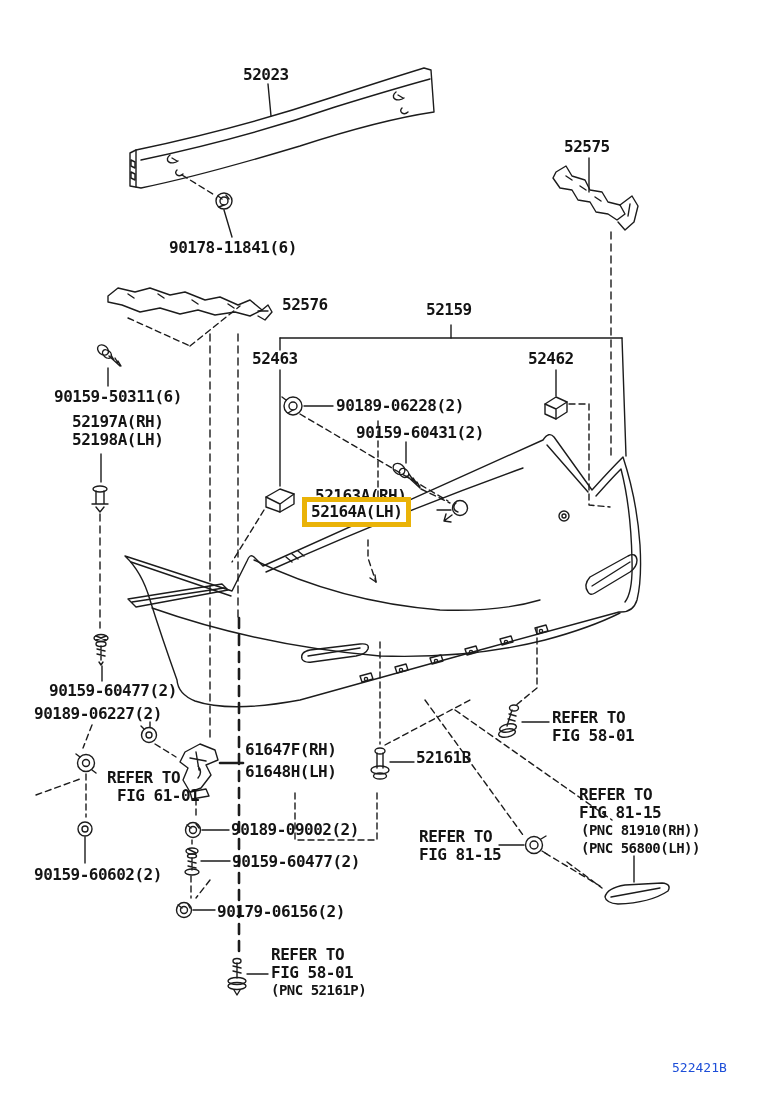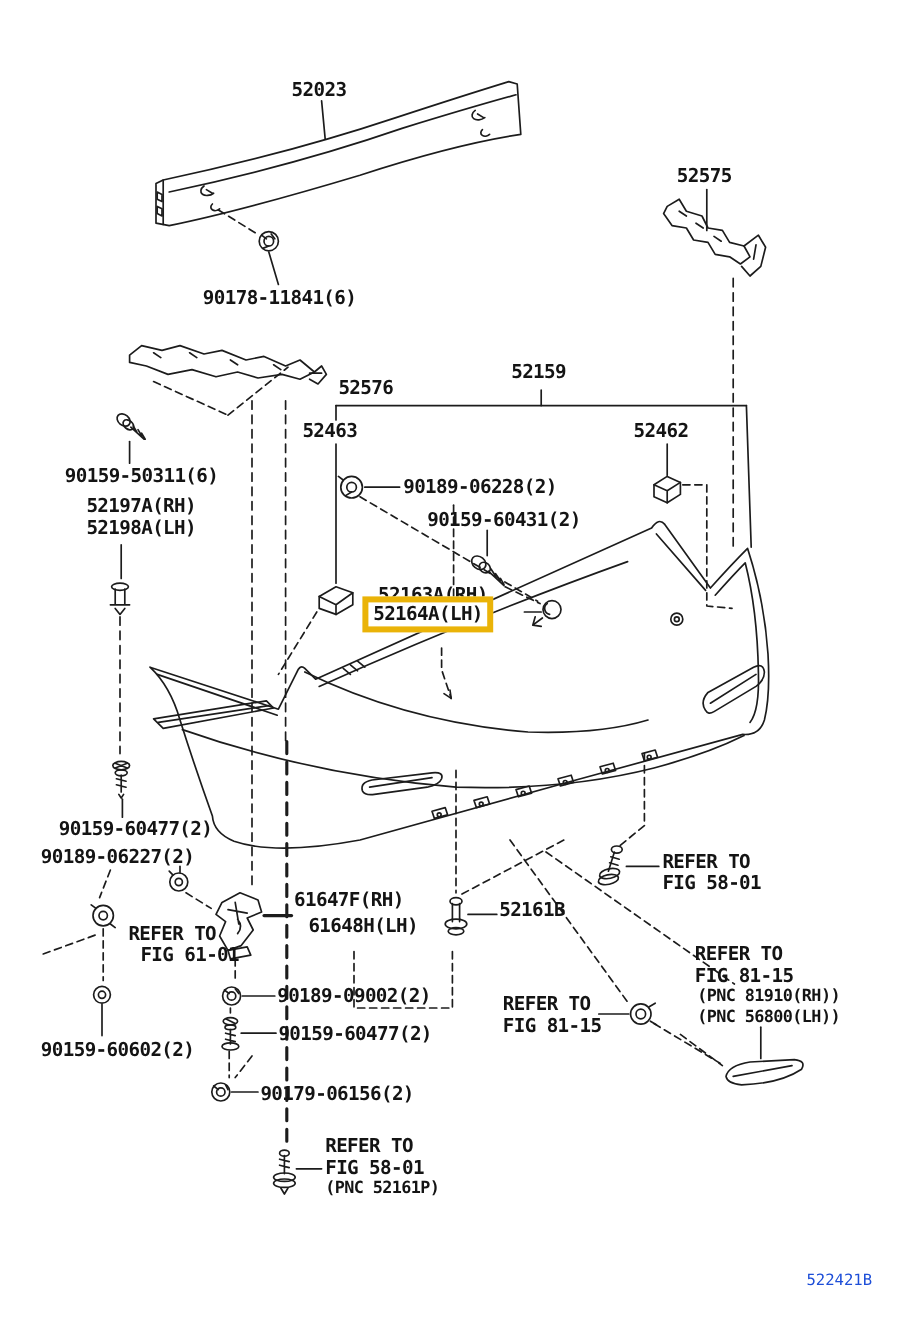--- a/index.html
+++ b/index.html
@@ -290,41 +290,41 @@
     <path d="M611,897 L660,888"></path>
     <path d="M634,856 L634,882"></path>
     <path d="M567,862 L602,888" stroke-dasharray="6 4"></path>
   </g>
 
 </svg>
 
   <div class="lbl" style="left:243px;top:66px;">52023</div>
   <div class="lbl" style="left:169px;top:239px;">90178-11841(6)</div>
   <div class="lbl" style="left:564px;top:138px;">52575</div>
-  <div class="lbl" style="left:271px;top:314px;padding-left:11px;">52576</div>
+  <div class="lbl" style="left:271px;top:296px;padding-left:11px;">52576</div>
   <div class="lbl" style="left:426px;top:301px;">52159</div>
   <div class="lbl" style="left:252px;top:350px;">52463</div>
   <div class="lbl" style="left:528px;top:350px;">52462</div>
   <div class="lbl" style="left:54px;top:388px;">90159-50311(6)</div>
   <div class="lbl" style="left:72px;top:413px;text-align:center;">52197A(RH)</div>
   <div class="lbl" style="left:72px;top:431px;">52198A(LH)</div>
   <div class="lbl" style="left:336px;top:397px;">90189-06228(2)</div>
   <div class="lbl" style="left:356px;top:424px;">90159-60431(2)</div>
   <div class="lbl" style="left:315px;top:487px;">52163A(RH)</div>
 
   <div id="highlight-box">
     <div class="lbl">52164A(LH)</div>
   </div>
 
   <div class="lbl" style="left:49px;top:682px;">90159-60477(2)</div>
   <div class="lbl" style="left:34px;top:705px;">90189-06227(2)</div>
   <div class="lbl" style="left:107px;top:769px;">REFER TO</div>
   <div class="lbl" style="left:117px;top:787px;">FIG 61-01</div>
   <div class="lbl" style="left:245px;top:741px;">61647F(RH)</div>
-  <div class="lbl" style="left:245px;top:763px;margin-left:12px;">61648H(LH)</div>
+  <div class="lbl" style="left:245px;top:763px;">61648H(LH)</div>
   <div class="lbl" style="left:416px;top:749px;">52161B</div>
   <div class="lbl" style="left:552px;top:709px;">REFER TO</div>
   <div class="lbl" style="left:552px;top:727px;">FIG 58-01</div>
   <div class="lbl" style="left:231px;top:821px;">90189-09002(2)</div>
   <div class="lbl" style="left:232px;top:853px;">90159-60477(2)</div>
   <div class="lbl" style="left:34px;top:866px;">90159-60602(2)</div>
   <div class="lbl" style="left:217px;top:903px;">90179-06156(2)</div>
   <div class="lbl" style="left:419px;top:828px;">REFER TO</div>
   <div class="lbl" style="left:419px;top:846px;">FIG 81-15</div>
   <div class="lbl" style="left:579px;top:786px;">REFER TO</div>

